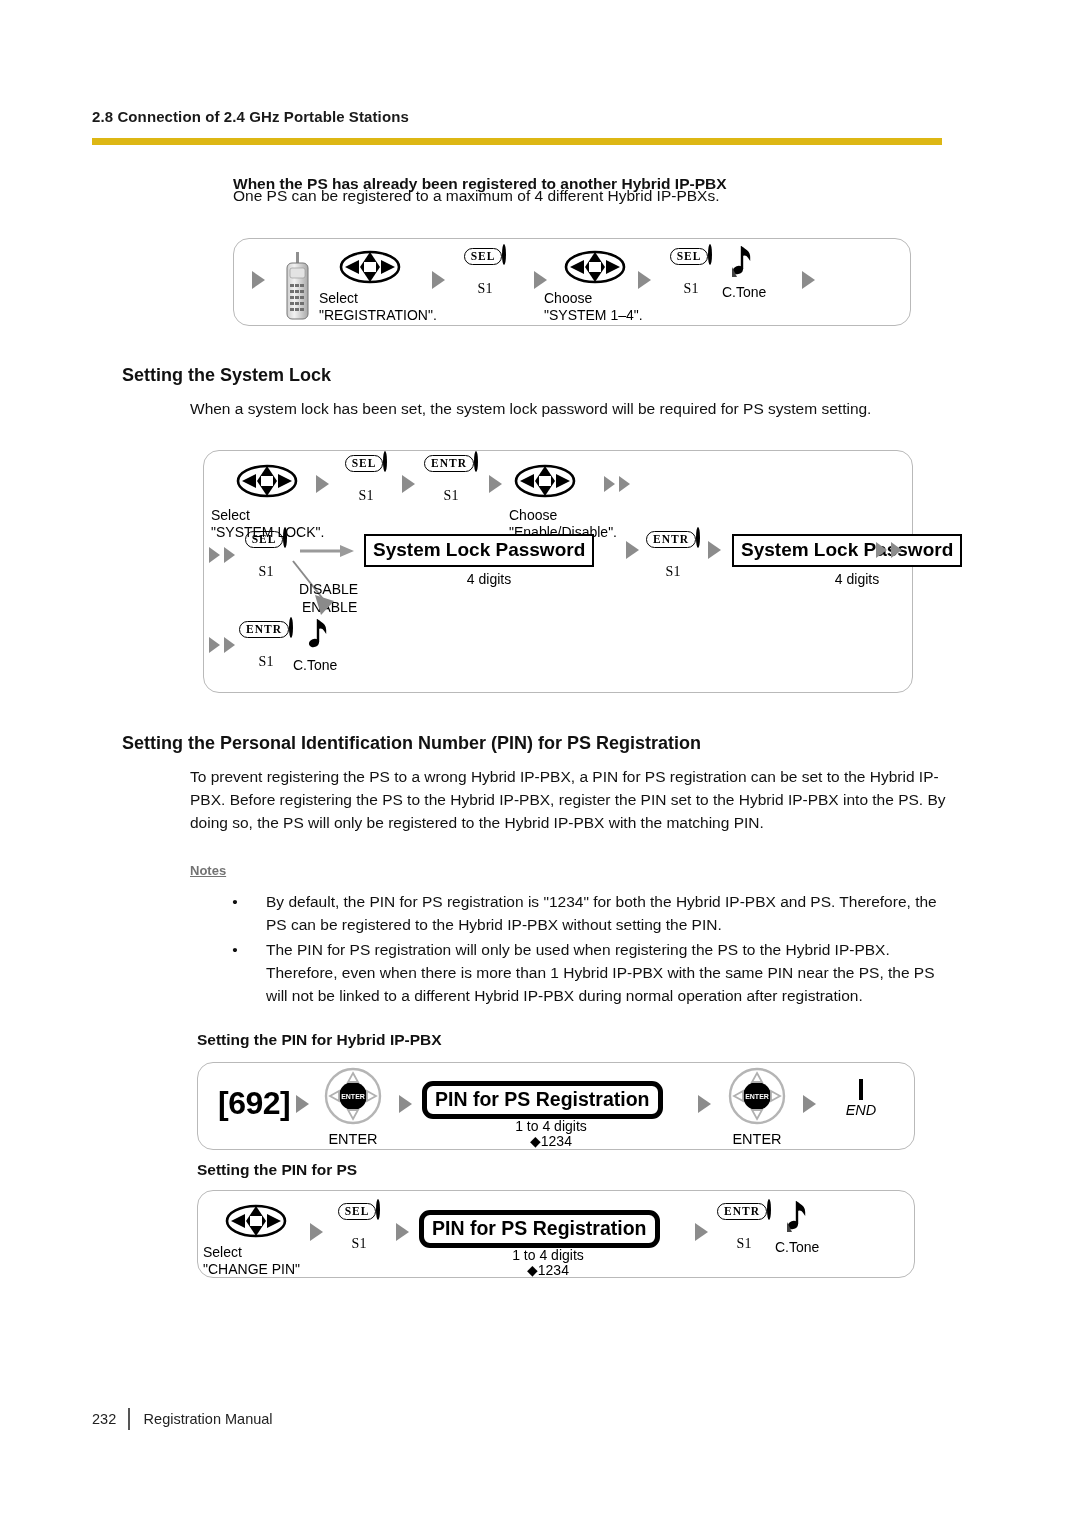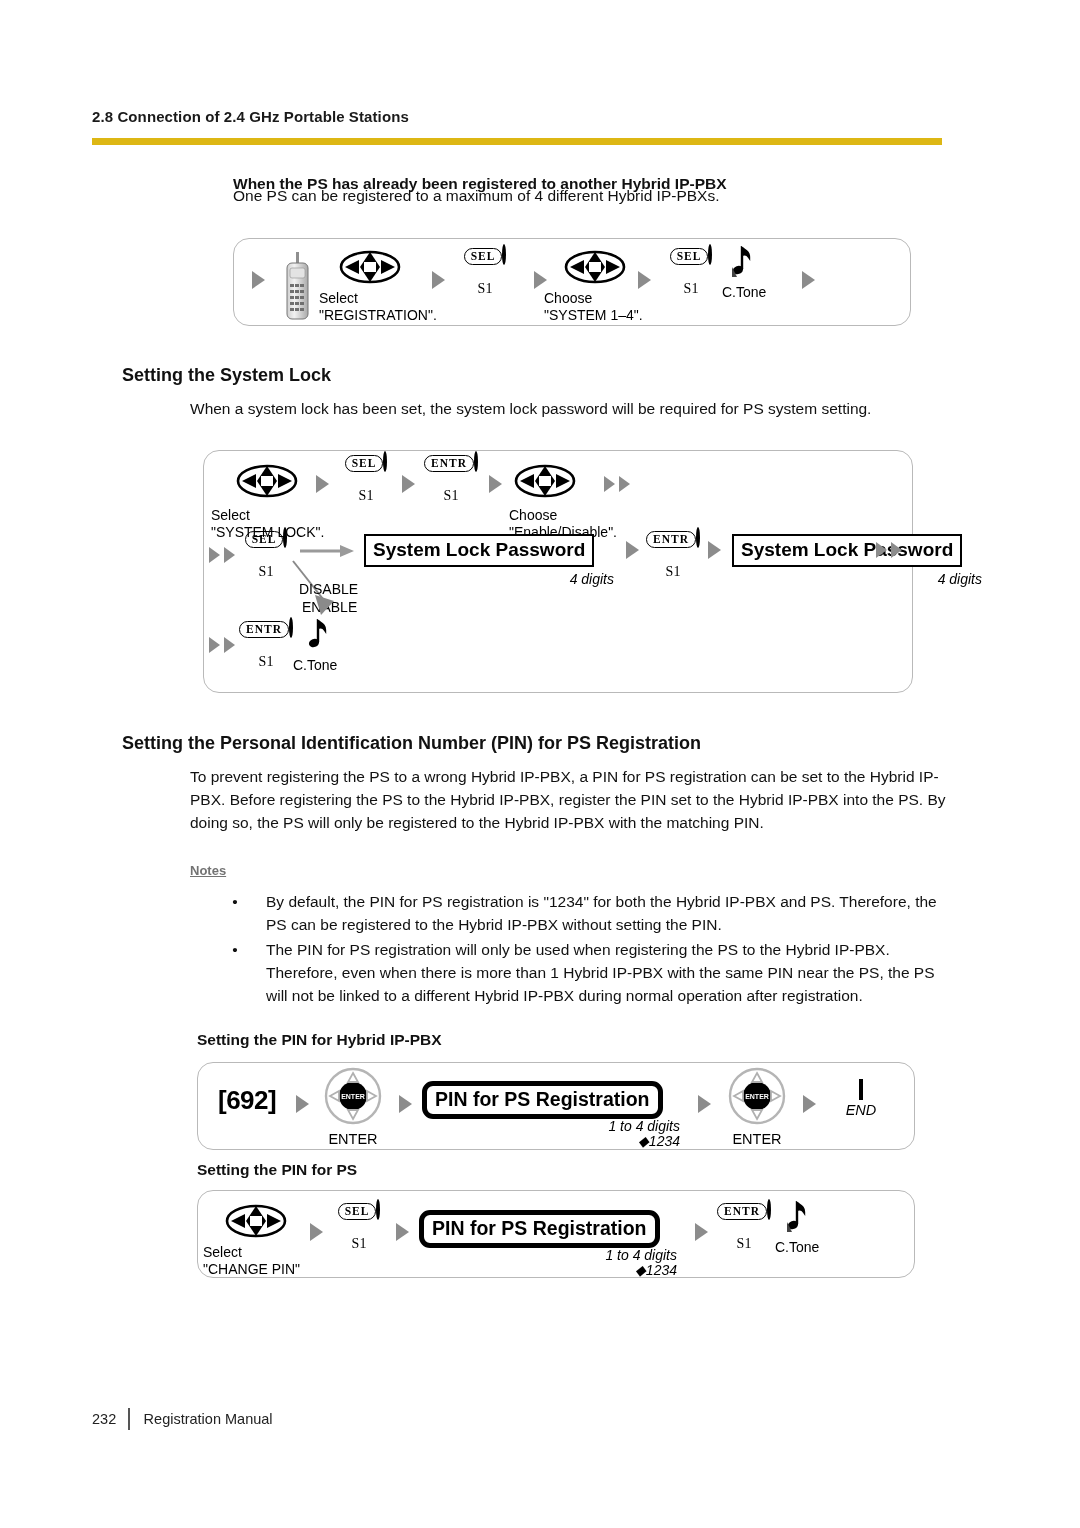--- a/index.html
+++ b/index.html
@@ -164,34 +164,33 @@
     font-size: 19.5px;
     font-weight: bold;
     padding: 2px 8px 3px 8px;
     white-space: nowrap;
     line-height: 23px;
   }
 
   .cap-small {
     position: absolute;
     font-size: 14px;
-    text-align: right;
+    text-align: center;
     line-height: 17px;
     white-space: nowrap;
-    font-style: italic;
   }
   .cap-left {
     position: absolute;
     font-size: 14px;
     line-height: 17px;
     white-space: nowrap;
   }
   .cap-bold-num {
     position: absolute;
-    font-size: 26px;
+    font-size: 32px;
     font-weight: bold;
     letter-spacing: -0.5px;
   }
 
   
   .endbtn { position: absolute; text-align: center; width: 70px; }
   .endbtn .box {
     width: 52px; height: 26px;
     background: #c4c4c4;
     border: 2.6px solid #000;

